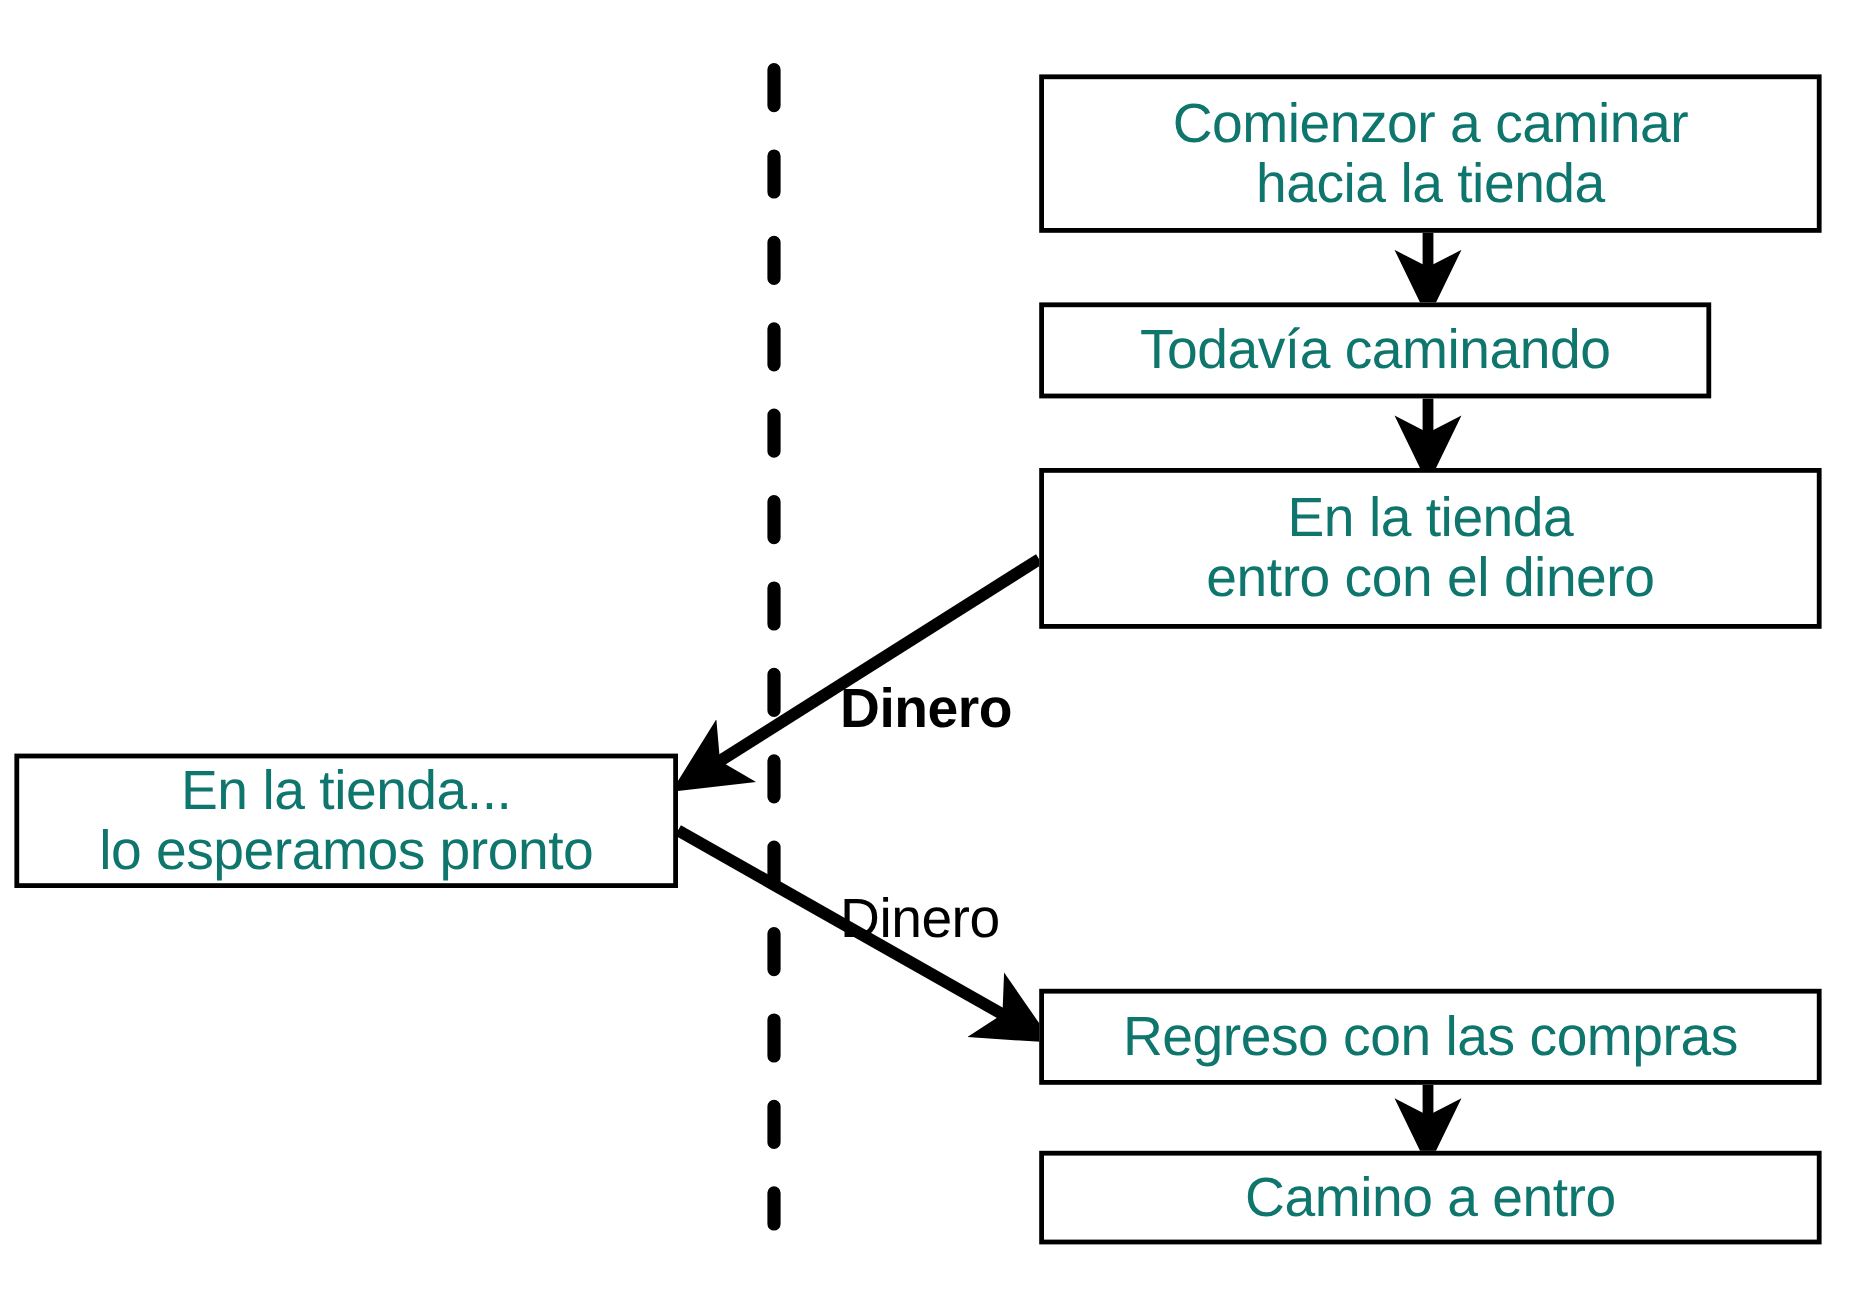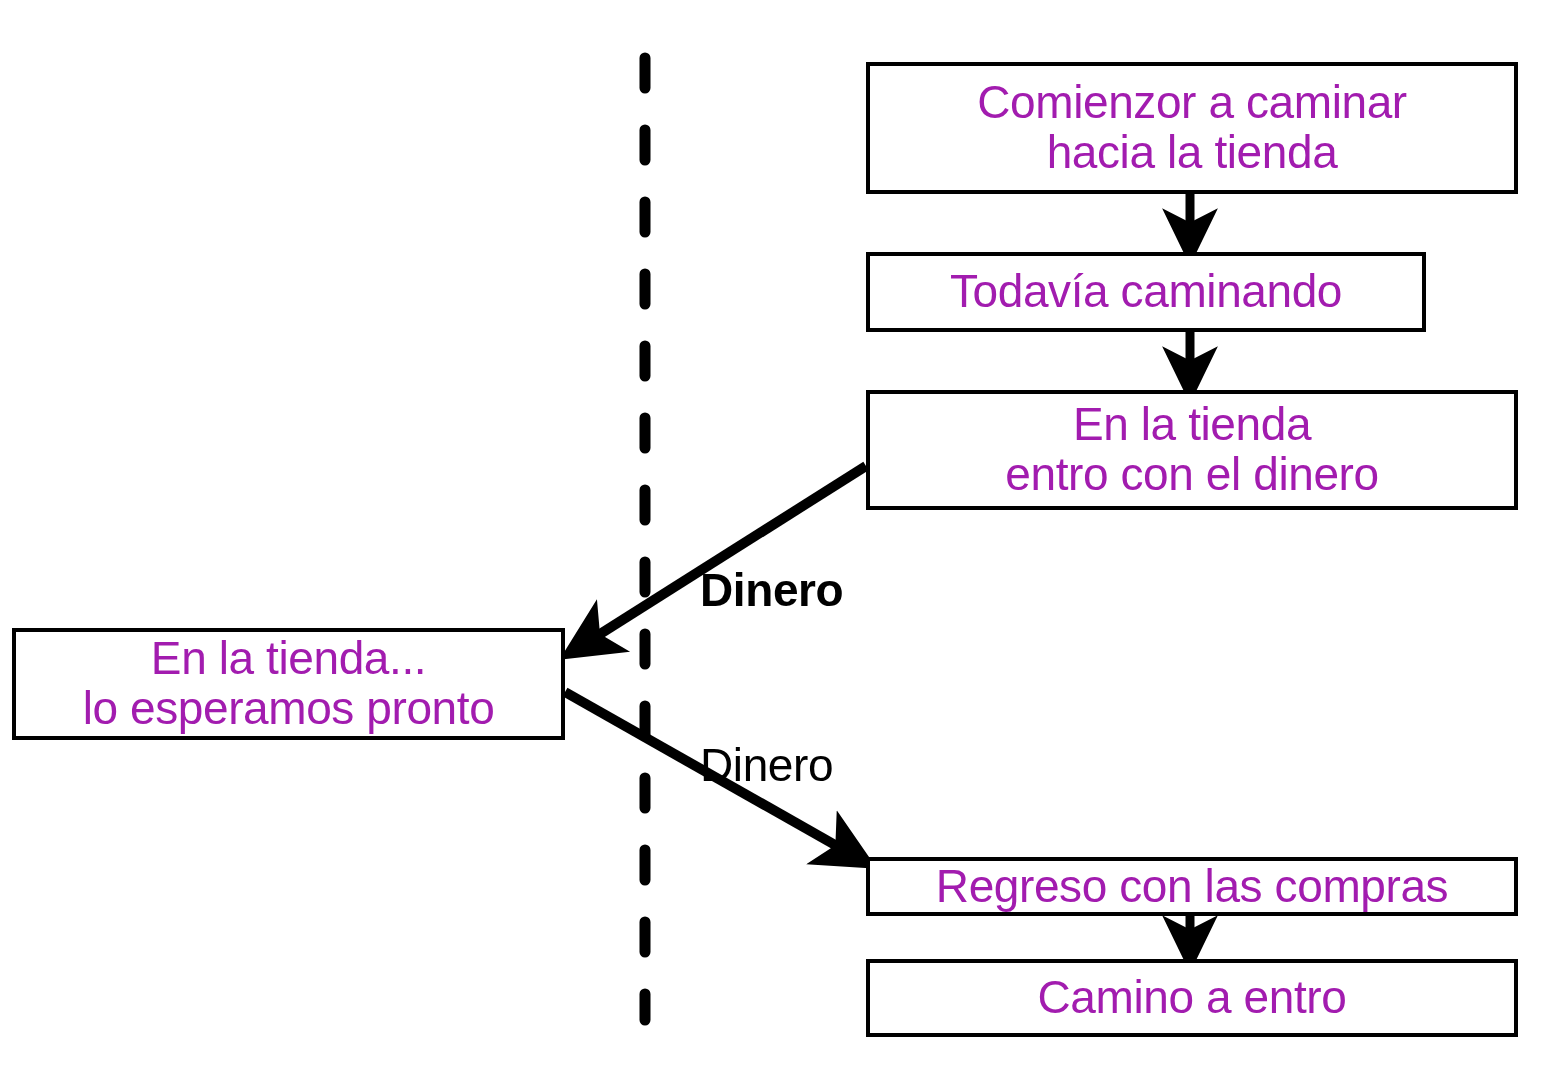--- a/index.html
+++ b/index.html
@@ -27,21 +27,21 @@
   }
   .node {
     position: absolute;
     box-sizing: border-box;
     border: 4px solid #000000;
     background: #ffffff;
     display: flex;
     align-items: center;
     justify-content: center;
     text-align: center;
-    color: #a21caf;
+    color: #0f766e;
     font-family: "Liberation Sans", sans-serif;
     font-weight: 400;
     font-size: 46px;
     line-height: 1.08;
     letter-spacing: -0.4px;
     white-space: pre-line;
     z-index: 3;
   }
   .edge-label {
     position: absolute;
@@ -49,23 +49,23 @@
     font-family: "Liberation Sans", sans-serif;
     font-size: 46px;
     letter-spacing: -0.4px;
     white-space: nowrap;
     background: transparent;
     z-index: 4;
   }
   
   #node-comienzo { left: 866px;  top: 62px;   width: 652px;  height: 132px; }
   #node-todavia  { left: 866px;  top: 252px;  width: 560px;  height: 80px;  }
-  #node-tienda   { left: 866px;  top: 390px;  width: 652px;  height: 120px; }
+  #node-tienda   { left: 866px;  top: 390px;  width: 652px;  height: 134px; }
   #node-espera   { left: 12px;   top: 628px;  width: 553px;  height: 112px; }
-  #node-regreso  { left: 866px;  top: 824px;  width: 652px;  height: 59px; margin-top: 33px;  }
+  #node-regreso  { left: 866px;  top: 824px;  width: 652px;  height: 80px;  }
   #node-camino   { left: 866px;  top: 959px;  width: 652px;  height: 78px;  }
 
   #label-dinero  { left: 700px;  top: 563px; font-weight: bold; }
   #label-compras { left: 700px;  top: 738px; }
 </style>
 </head>
 <body>
 
 <div id="canvas">
 

